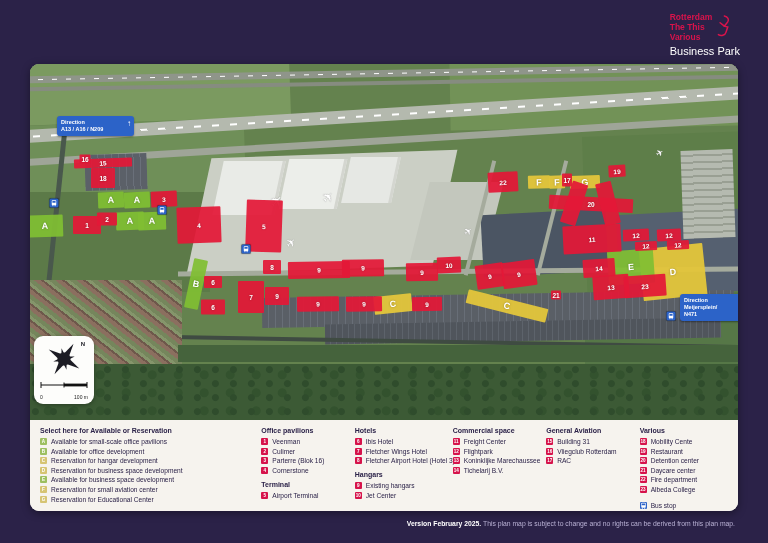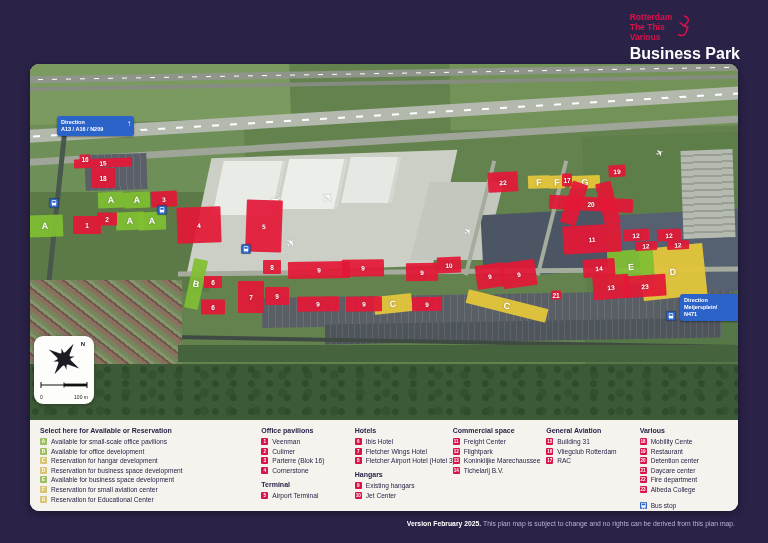--- a/index.html
+++ b/index.html
@@ -6,21 +6,21 @@
   .page{position:relative;width:768px;height:543px;background:#2b2248;overflow:hidden;
         font-family:"Liberation Sans",sans-serif;}
   
   .title{position:absolute;left:30px;top:6px;font-size:43px;font-weight:700;letter-spacing:-1px;}
   .t-plan{color:#ffffff;margin-right:10px;}
   .t-map{color:#d9134b;}
   .logo{position:absolute;right:28px;top:13px;text-align:left;}
   .logo-top{display:flex;align-items:flex-start;gap:3px;}
   .logo-lines span{display:block;color:#d9134b;font-weight:700;font-size:8.5px;line-height:1.15;}
   .logo-mark{margin-top:1px;}
-  .logo-sub{color:#ffffff;font-weight:700;font-size:16px;margin-top:3px;}
+  .logo-sub{color:#ffffff;font-weight:400;font-size:11px;margin-top:3px;}
   
   .panel{position:absolute;left:30px;top:64px;width:708px;height:447px;border-radius:9px;
          overflow:hidden;background:#f6f3ee;box-shadow:0 2px 8px rgba(0,0,0,.4);}
   
   .map{position:relative;width:708px;height:356px;overflow:hidden;background:#64824e;}
   .map .ly{position:absolute;}
   .ph-field-tl{left:-10px;top:-5px;width:270px;height:62px;background:#7b9a60;transform:rotate(-2deg);}
   .ph-field-tr{left:420px;top:-6px;width:300px;height:70px;background:#729257;transform:rotate(-1deg);}
   .ph-field-mid{left:-5px;top:58px;width:220px;height:75px;background:#6f8f58;transform:rotate(-2deg);}
   .ph-field-bl{left:0;top:128px;width:180px;height:100px;background:#5c7a48;}

